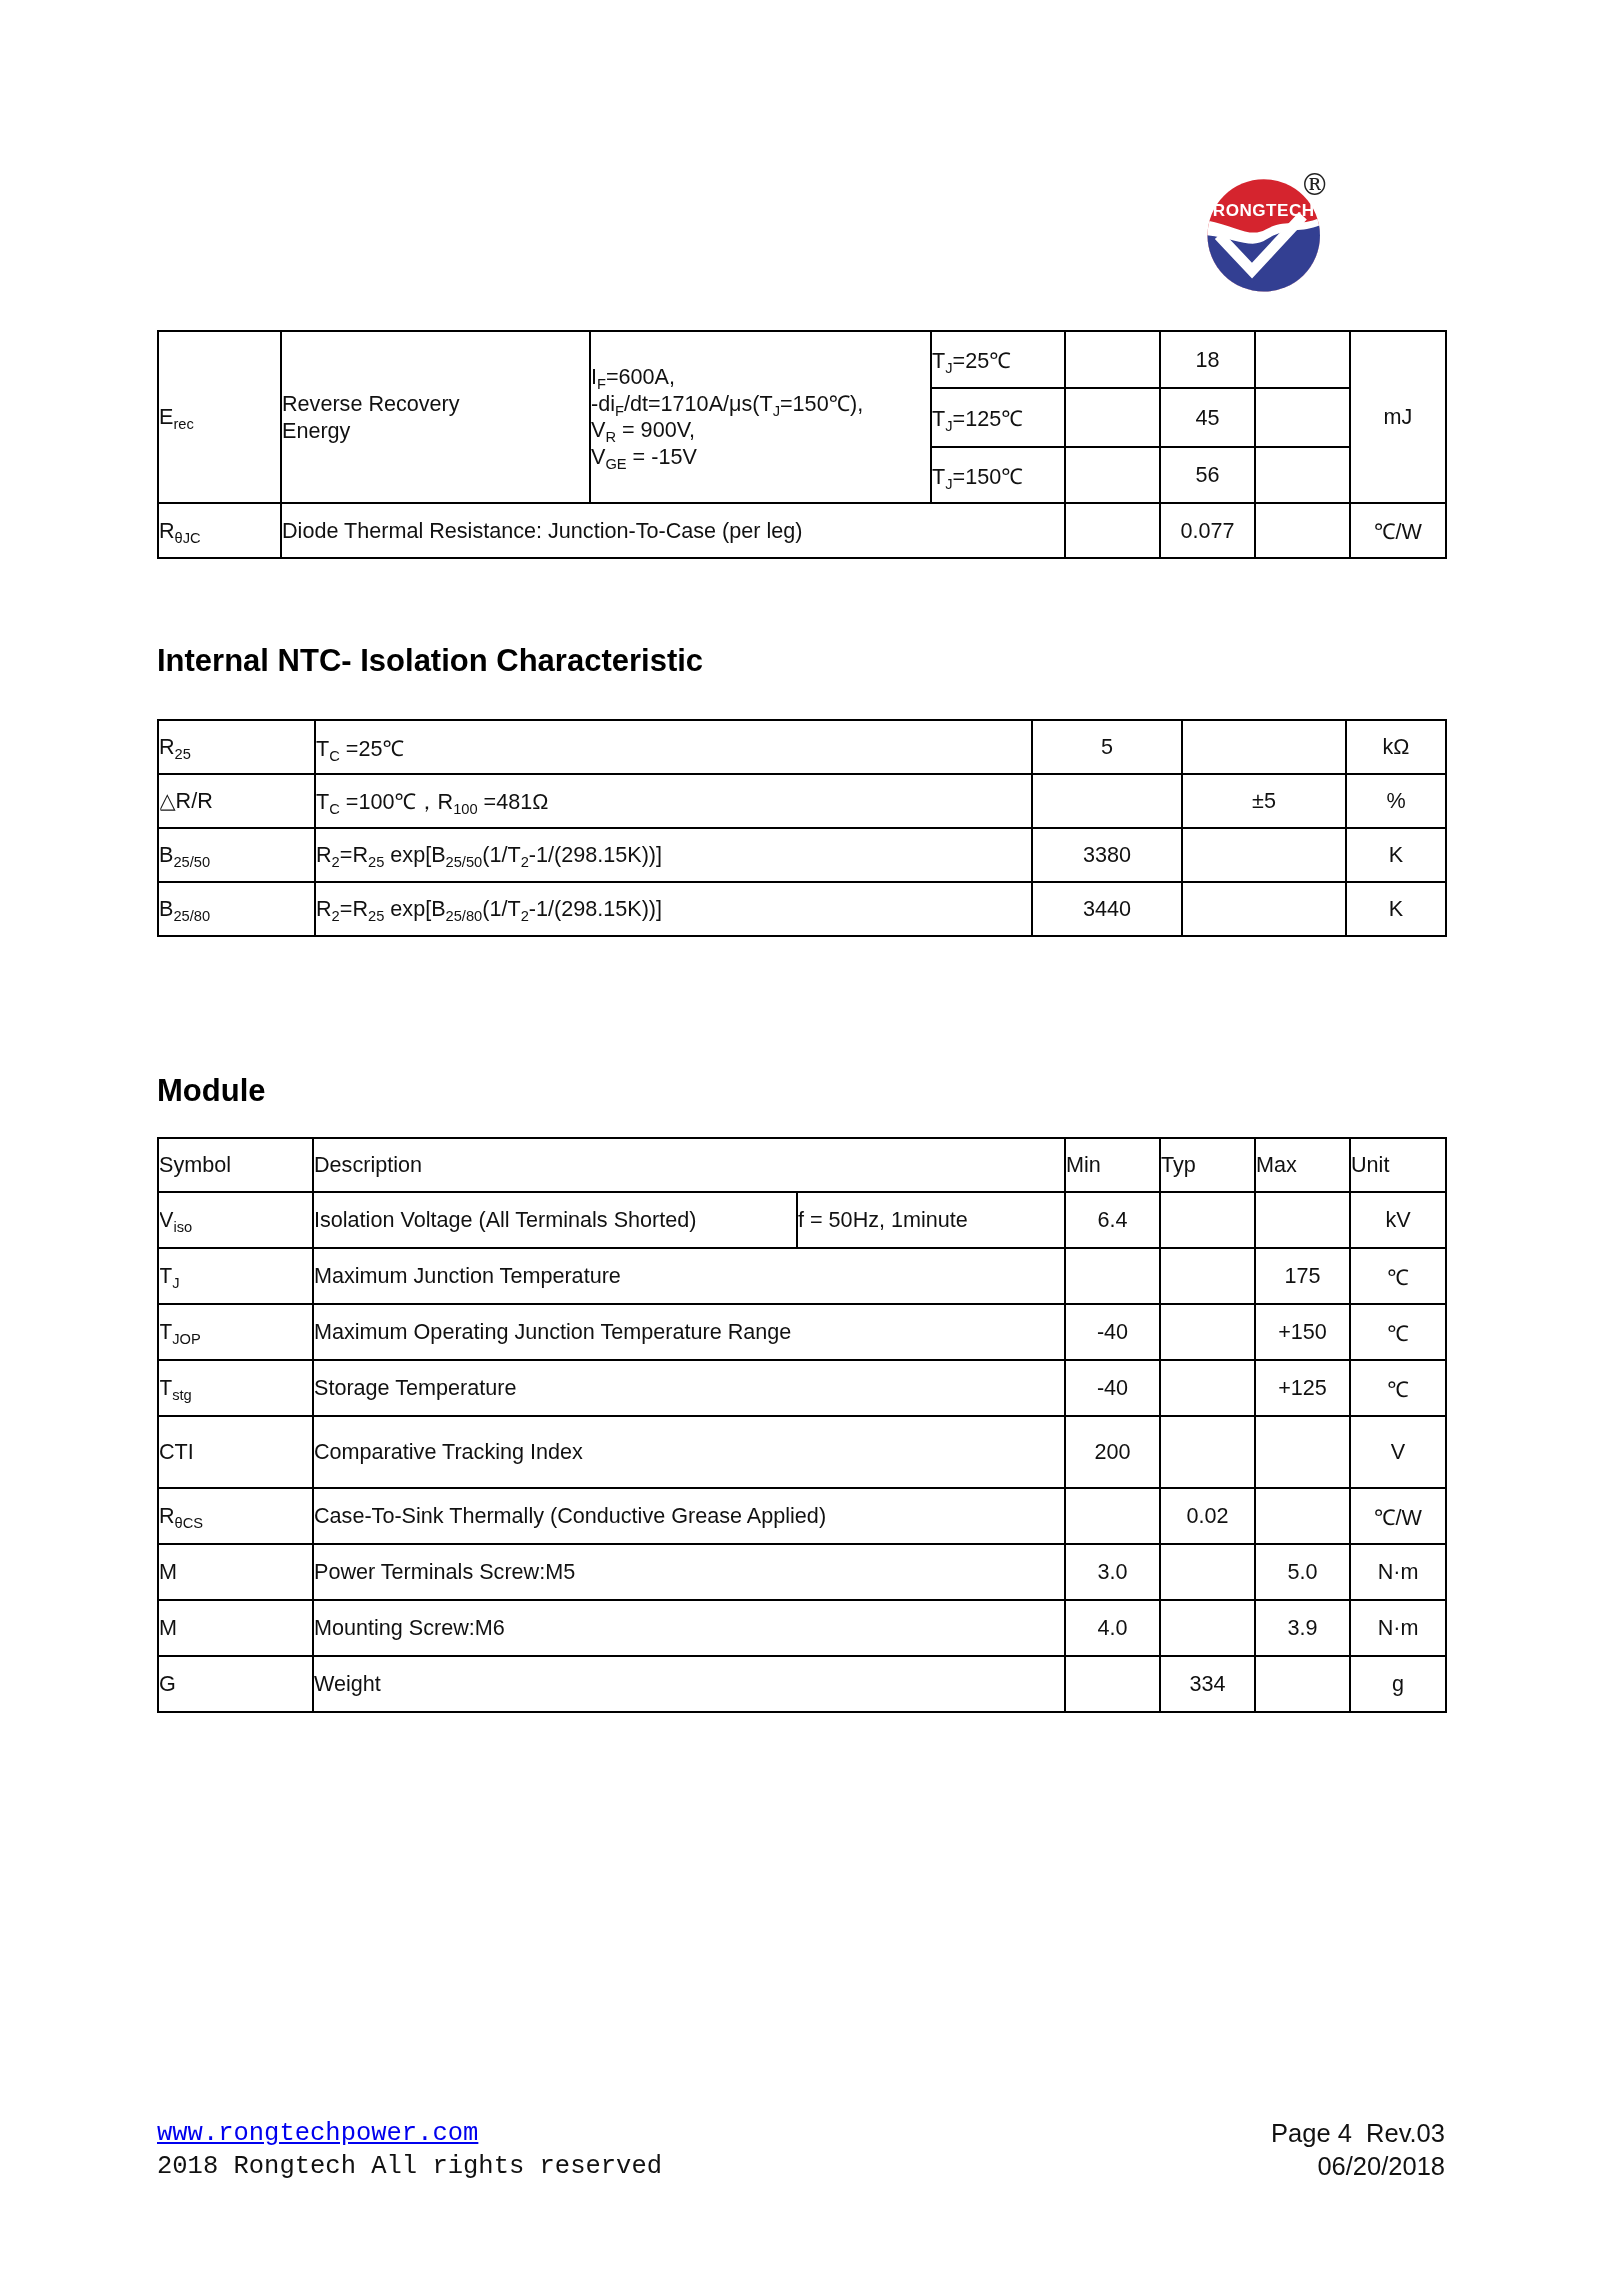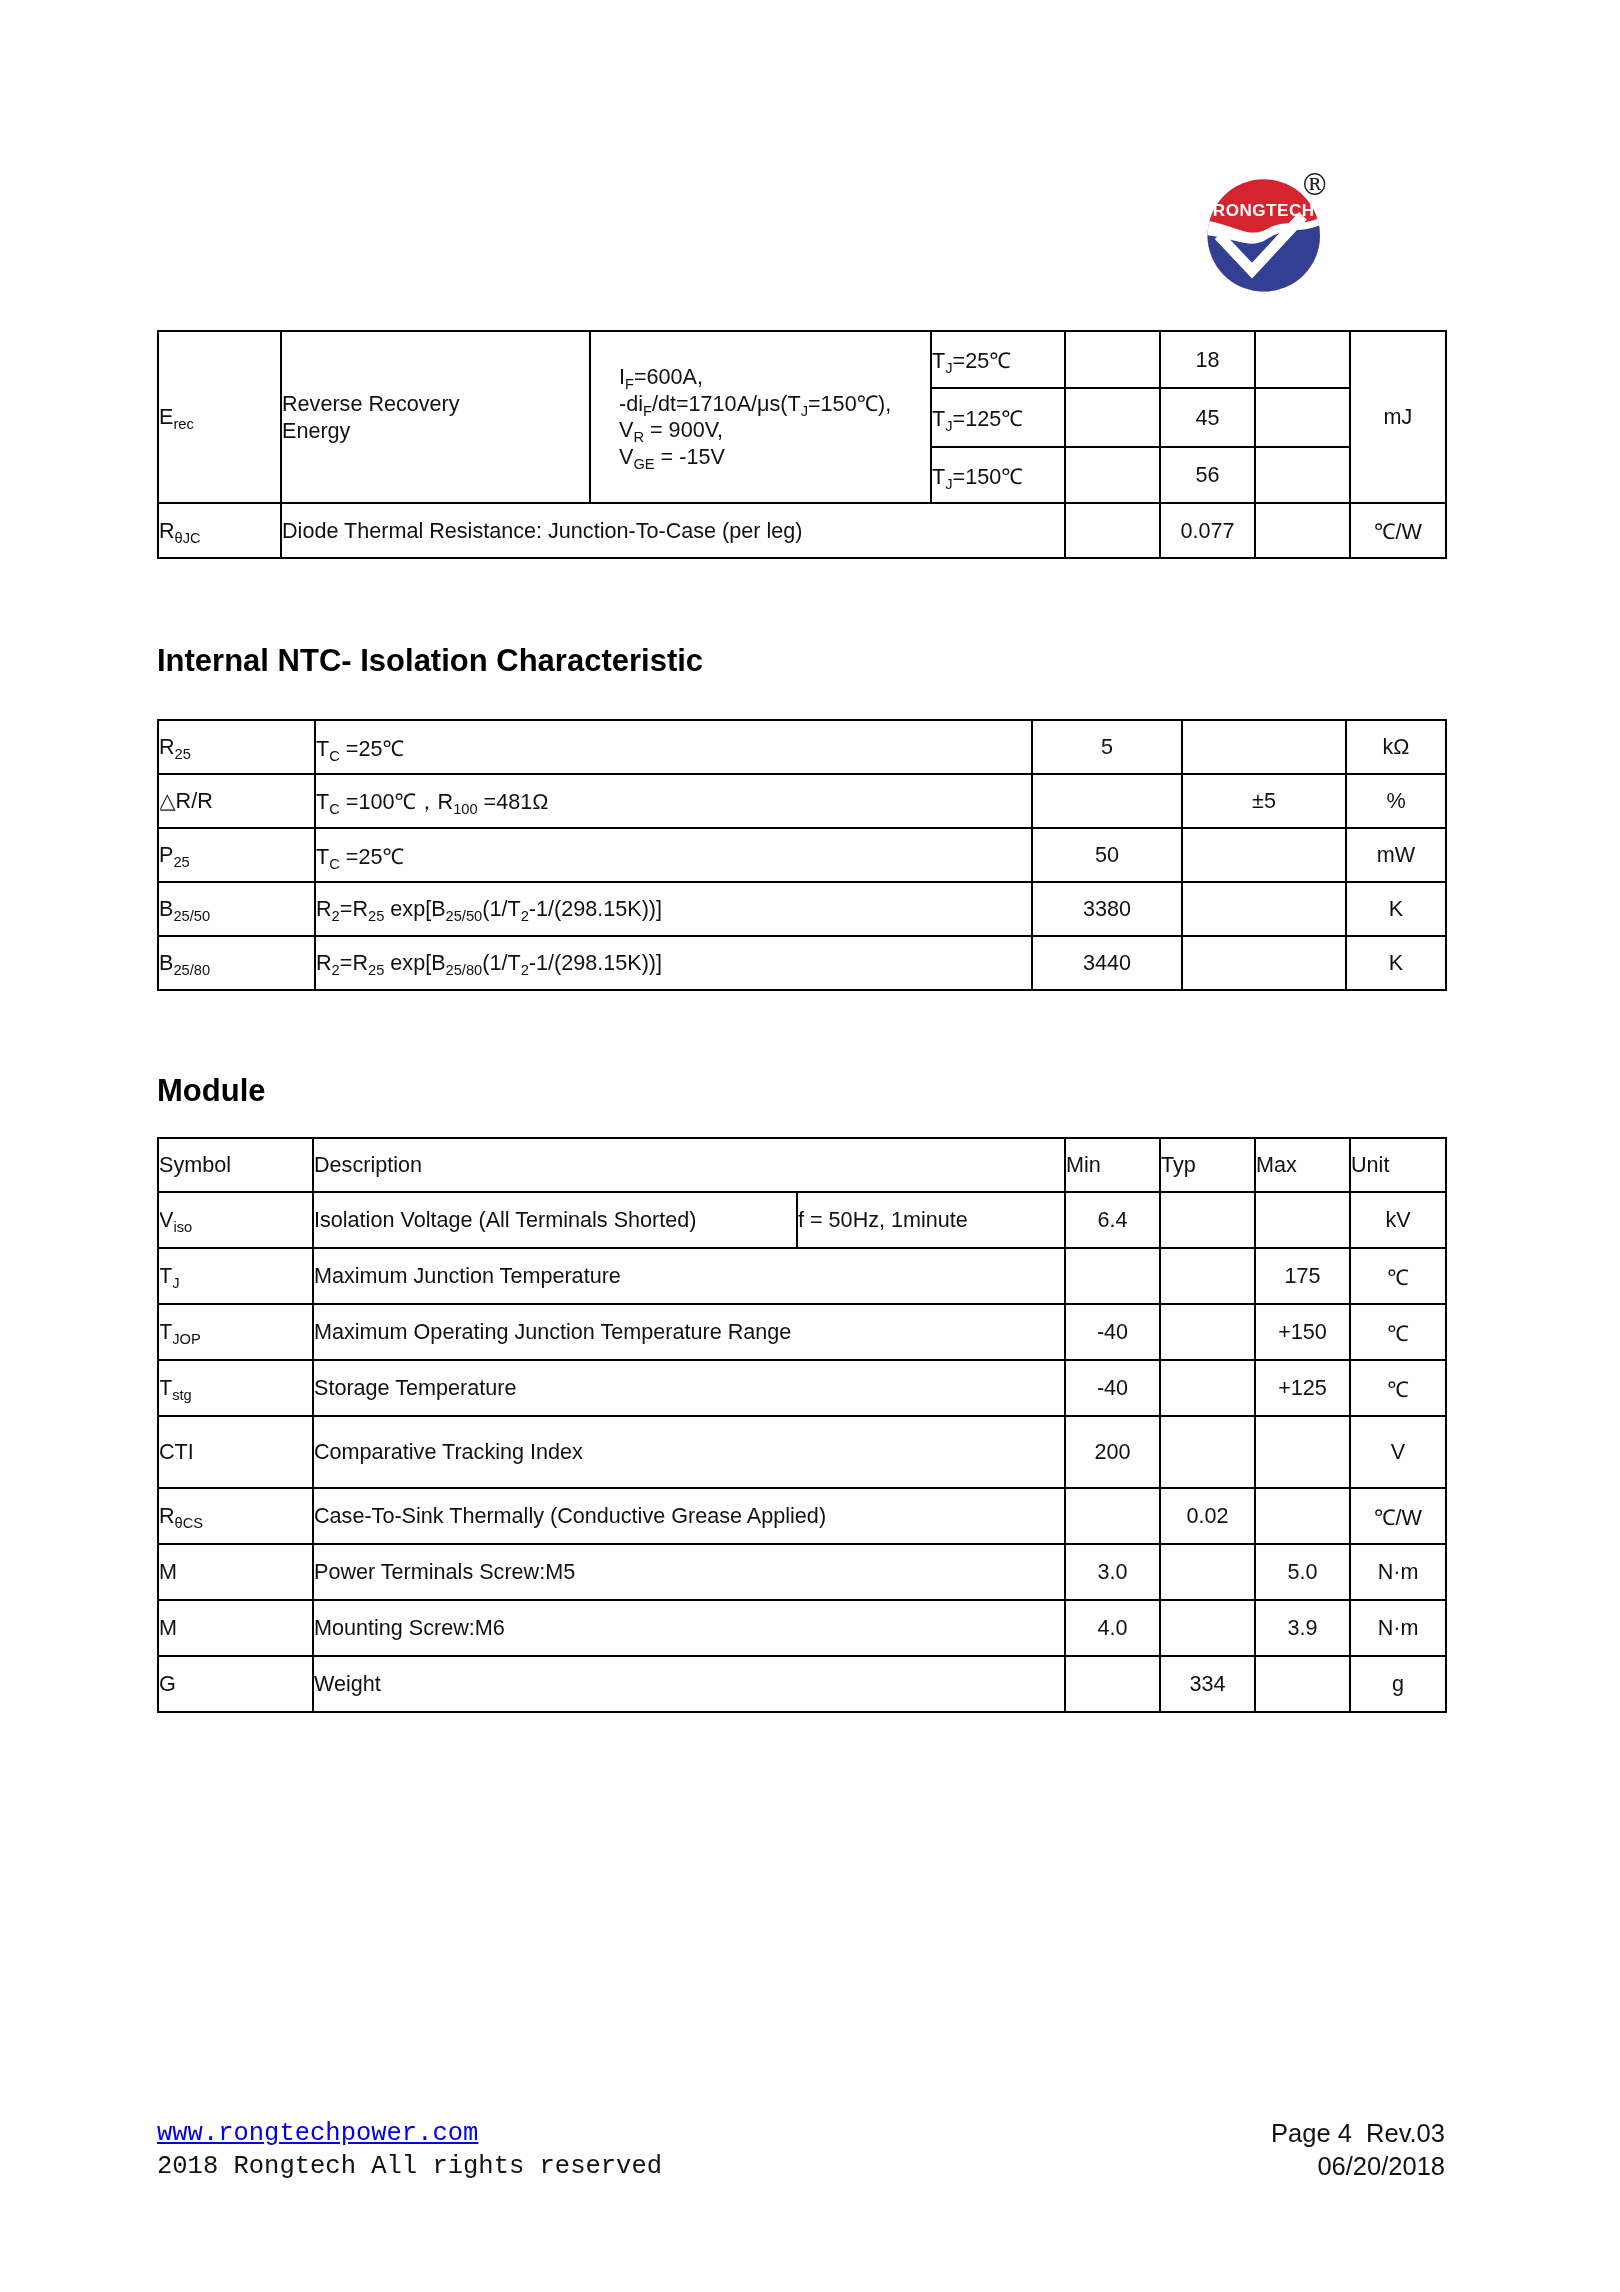--- a/index.html
+++ b/index.html
@@ -17,21 +17,21 @@
     border:2px solid #000;vertical-align:middle;overflow:hidden;
     padding:0 0 0 0;
   }
   td.sym{padding-left:13.7px;border-radius:22px;}
   td.desc{padding-left:15.7px;}
   td.cond{padding-left:11.8px;}
   td.subc{padding-left:11.8px;}
   td.num{text-align:center;}
   td.unit{text-align:center;}
   td.hdr{text-align:left;}
-  .cond-line{line-height:26.5px;padding-left:28px;}
+  .cond-line{line-height:26.5px;}
   .wrap-narrow{display:block;max-width:211px;line-height:27.4px;}
   .heading{
     position:absolute;left:157px;font-size:31px;font-weight:bold;color:#000;
     white-space:nowrap;letter-spacing:0;
   }
   .footer-left{position:absolute;left:157px;font-size:25.5px;line-height:33px;}
   .footer-right{position:absolute;right:175px;font-size:25.5px;line-height:33px;text-align:right;}
   .site-link{color:#0000ee;text-decoration:underline;}
   .copyright{color:#111;}
   .pre{white-space:pre;}
@@ -131,27 +131,20 @@
       <td class="unit">kΩ</td>
     </tr>
     <tr style="height:54px">
       <td class="sym">△R/R</td>
       <td class="cond">T<sub>C</sub> =100℃，R<sub>100</sub> =481Ω</td>
       <td class="num"></td>
       <td class="num">±5</td>
       <td class="unit">%</td>
     </tr>
     <tr style="height:54px">
-      <td class="sym">P<sub>25</sub></td>
-      <td class="cond">T<sub>C</sub> =25℃</td>
-      <td class="num">50</td>
-      <td class="num"></td>
-      <td class="unit">mW</td>
-    </tr>
-    <tr style="height:54px">
       <td class="sym">B<sub>25/50</sub></td>
       <td class="cond">R<sub>2</sub>=R<sub>25</sub> exp[B<sub>25/50</sub>(1/T<sub>2</sub>-1/(298.15K))]</td>
       <td class="num">3380</td>
       <td class="num"></td>
       <td class="unit">K</td>
     </tr>
     <tr style="height:54px">
       <td class="sym">B<sub>25/80</sub></td>
       <td class="cond">R<sub>2</sub>=R<sub>25</sub> exp[B<sub>25/80</sub>(1/T<sub>2</sub>-1/(298.15K))]</td>
       <td class="num">3440</td>

